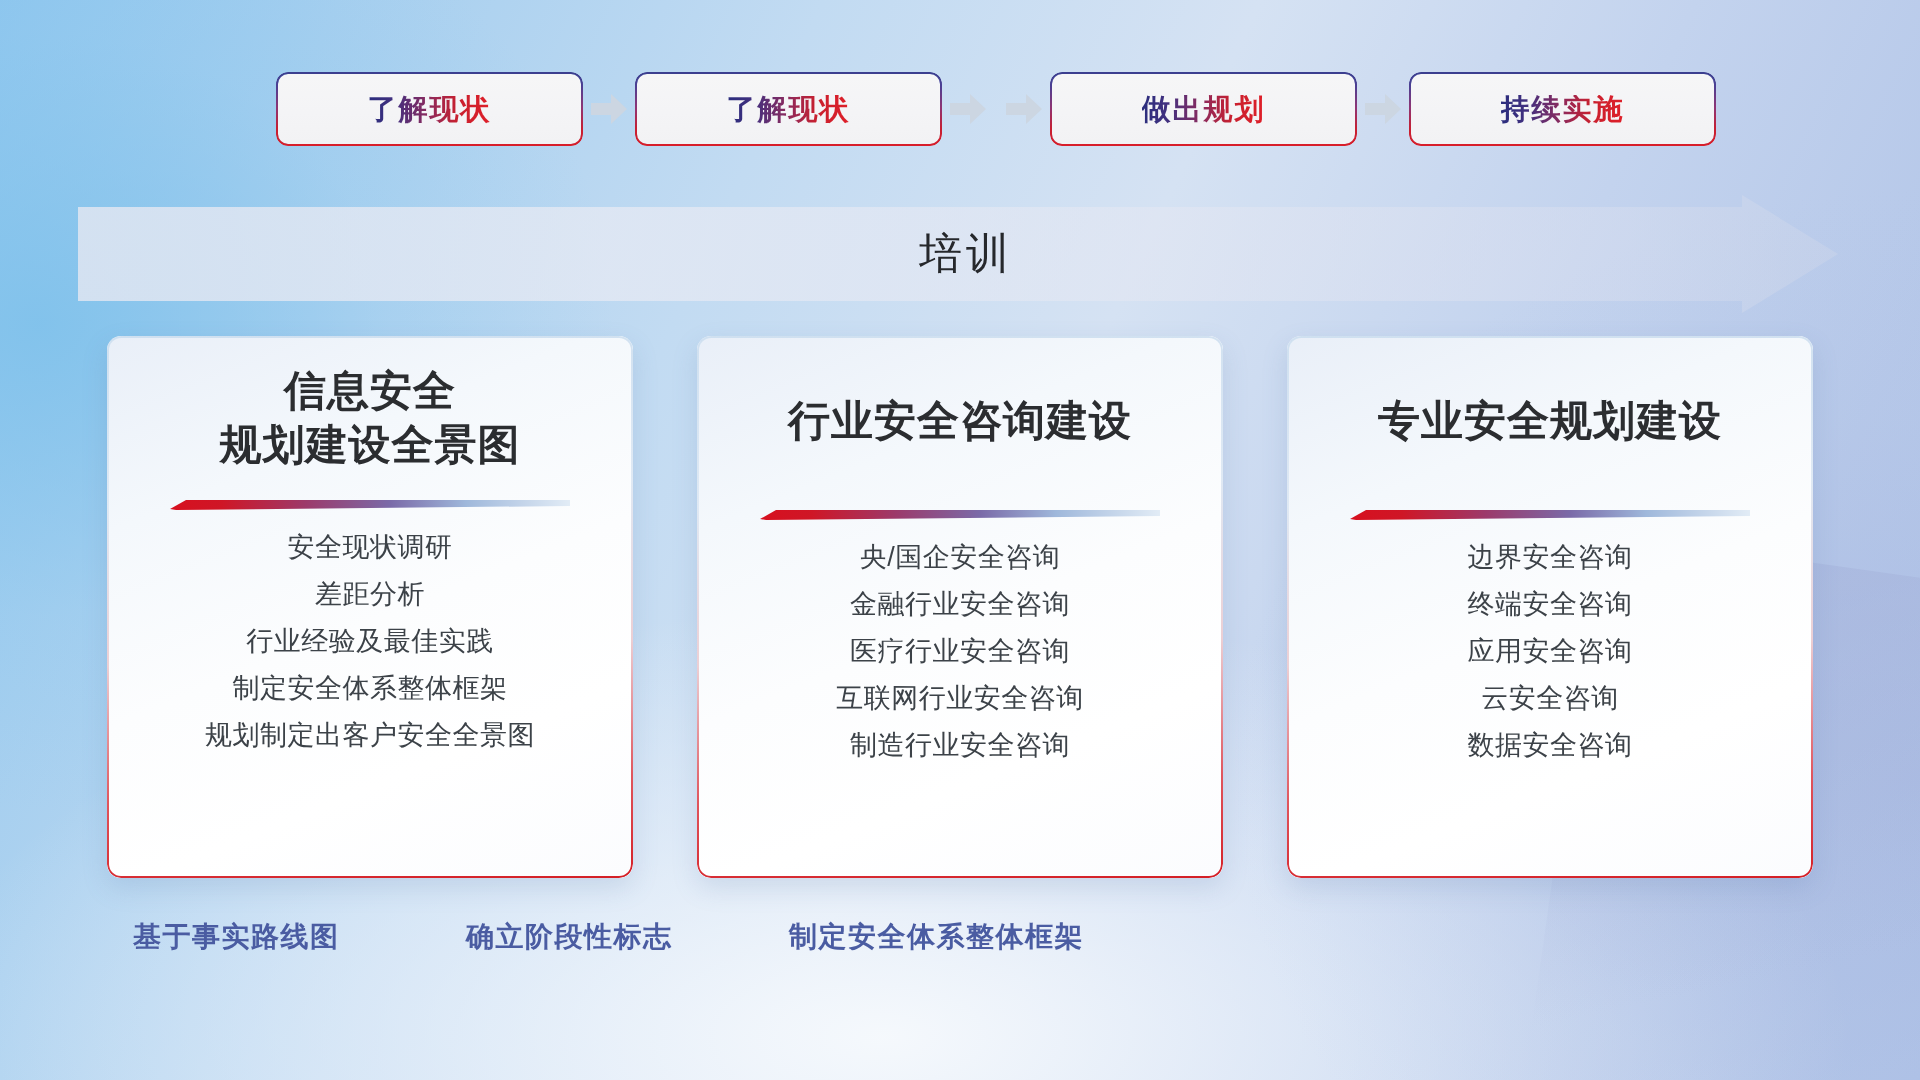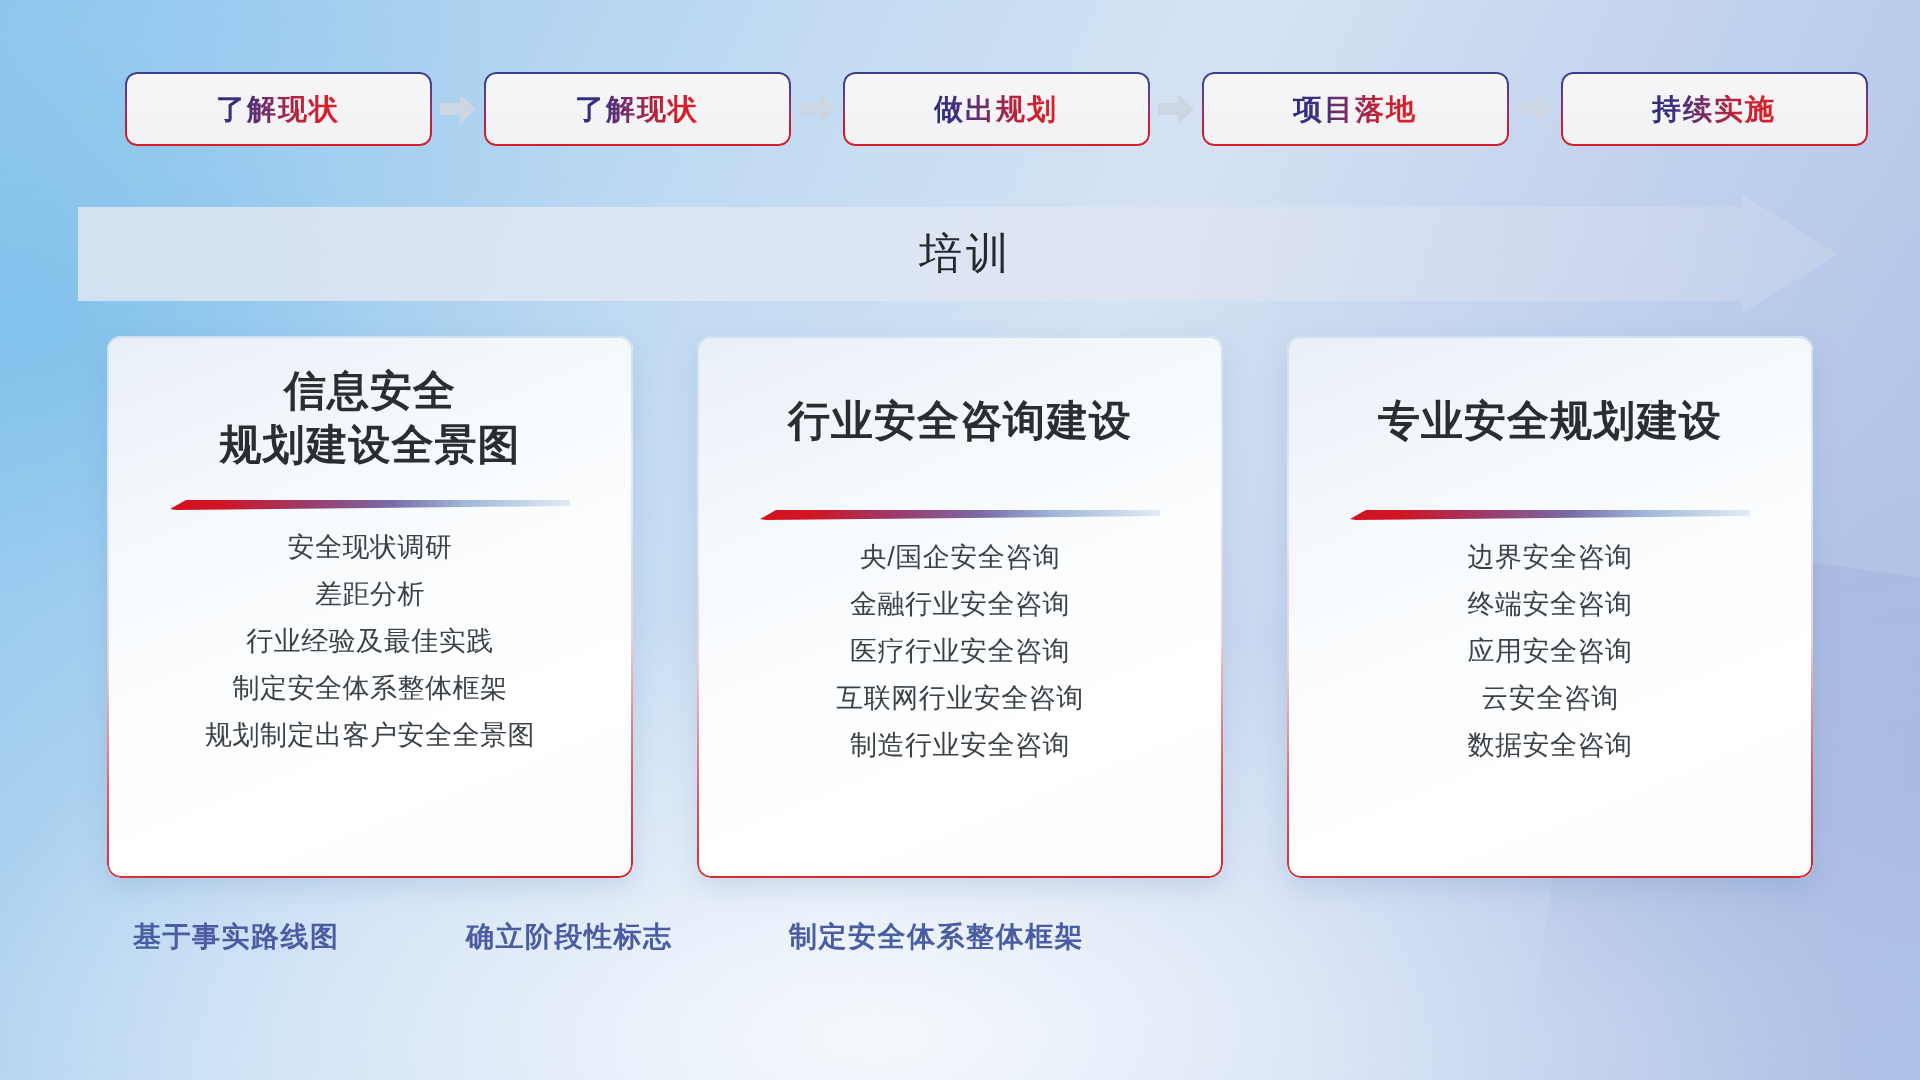--- a/index.html
+++ b/index.html
@@ -124,31 +124,28 @@
 
   <div class="step-box">
     <span class="step-label">了解现状</span>
   </div>
   <span class="step-arrow">
     <svg width="36" height="30" viewBox="0 0 36 30">
         <path d="M0 9 H20 V0 L36 15 L20 30 V21 H0 Z" fill="#ccd6e2"></path>
       </svg>
   </span>
 
+  <span class="step-arrow">
+    <svg width="36" height="30" viewBox="0 0 36 30">
+        <path d="M0 9 H20 V0 L36 15 L20 30 V21 H0 Z" fill="#ccd6e2"></path>
+      </svg>
+  </span>
+
   <div class="step-box">
     <span class="step-label">做出规划</span>
-  </div>
-  <span class="step-arrow">
-    <svg width="36" height="30" viewBox="0 0 36 30">
-        <path d="M0 9 H20 V0 L36 15 L20 30 V21 H0 Z" fill="#ccd6e2"></path>
-      </svg>
-  </span>
-
-  <div class="step-box">
-    <span class="step-label">项目落地</span>
   </div>
   <span class="step-arrow">
     <svg width="36" height="30" viewBox="0 0 36 30">
         <path d="M0 9 H20 V0 L36 15 L20 30 V21 H0 Z" fill="#ccd6e2"></path>
       </svg>
   </span>
 
   <div class="step-box">
     <span class="step-label">持续实施</span>
   </div>

